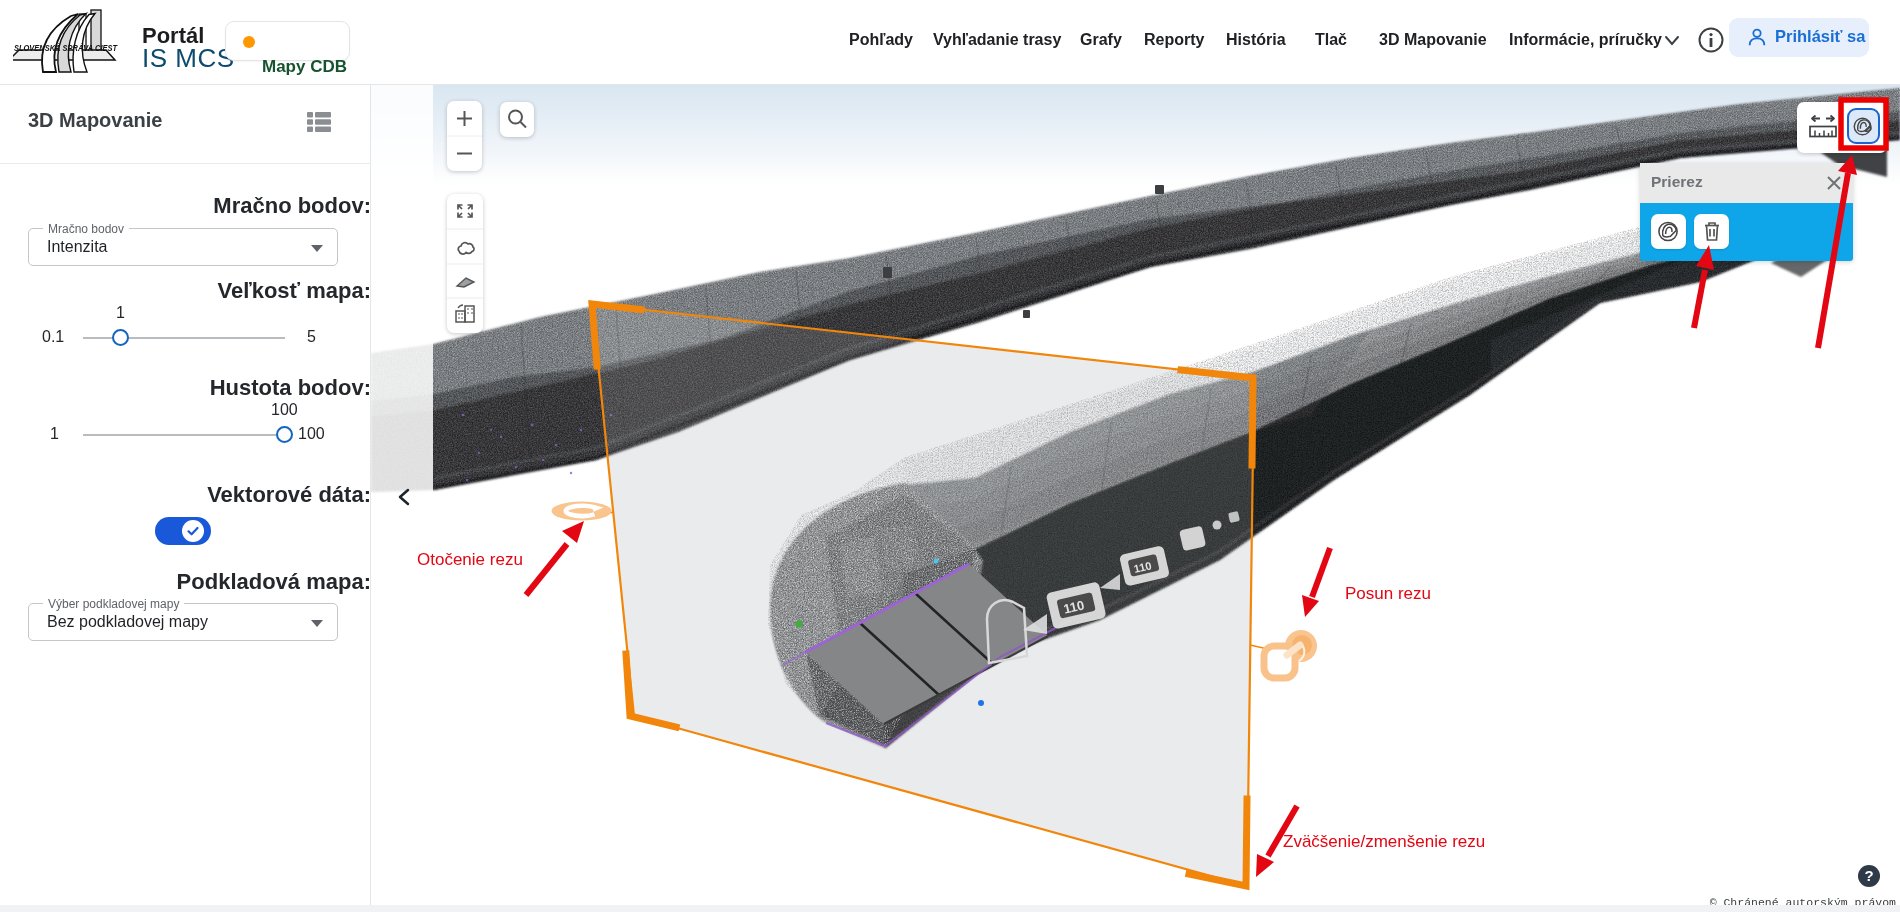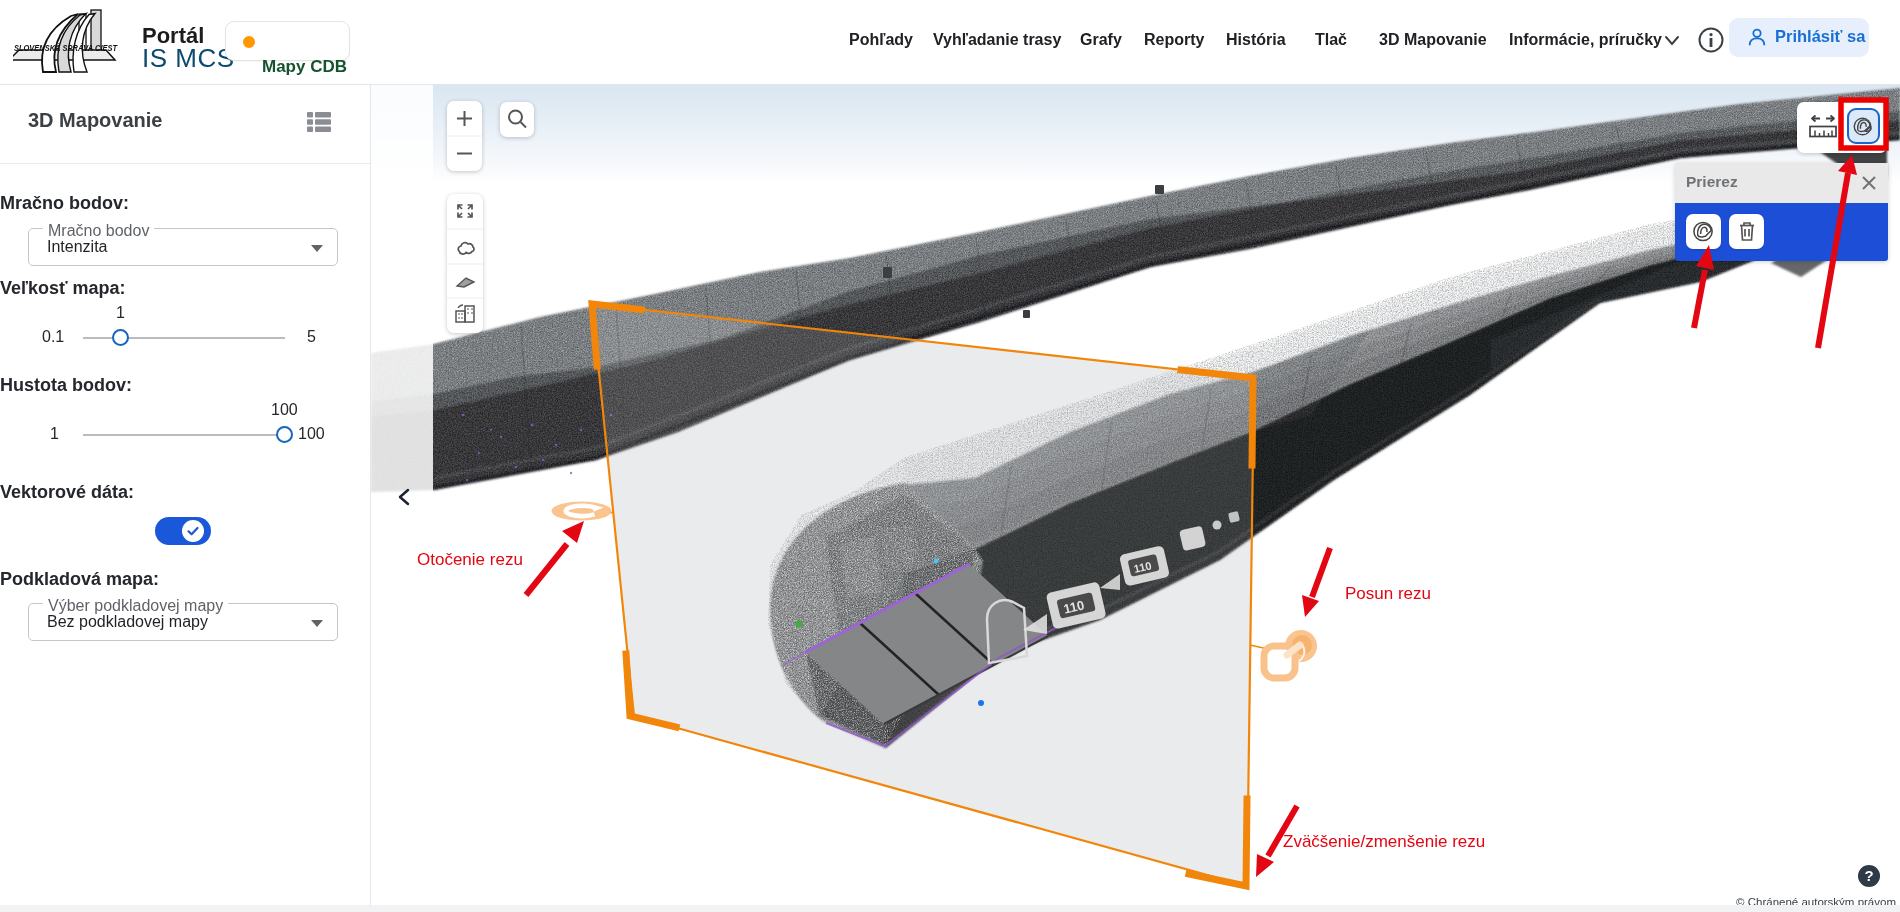--- a/index.html
+++ b/index.html
@@ -15,38 +15,38 @@
     border-radius:9px; background:#fff; box-shadow:0 1px 2px rgba(0,0,0,.04); }
   #btn-mapy .dot { position:absolute; left:17px; top:14px; width:12px; height:12px; border-radius:50%; background:#ff9800; }
   #btn-mapy .lbl { position:absolute; left:36px; top:10px; font-size:17px; font-weight:bold; color:#14532d;margin-top:25px; }
   #btn-login { position:absolute; left:1729px; top:18px; width:140px; height:39px; background:#e7effc;
     border-radius:9px; color:#1a6fd4; }
   #btn-login .txt { position:absolute; left:46px; top:9px; font-size:16.5px; font-weight:bold; color:#1a6fd4; }
   
   #sidebar { position:absolute; left:0; top:85px; width:371px; height:827px; background:#fff;
     border-right:1px solid #e4e6e8; z-index:20; }
   #sb-title { position:absolute; left:28px; top:24px; font-size:20px; font-weight:bold; color:#3b4045; }
-  .sb-h { position:absolute; left:0; width:371px; text-align:left; font-size:18px; font-weight:bold; color:#24272b; }
+  .sb-h { position:absolute; left:0; width:371px; text-align:right; font-size:22px; font-weight:bold; color:#24272b; }
   .selbox { position:absolute; left:28px; width:310px; height:38px; border:1px solid #c3c7cb; border-radius:5px; background:#fff; }
-  .selbox .flab { position:absolute; left:14px; top:-7px; font-size:16px; color:#5f6368; background:#fff; padding:0 5px; }
+  .selbox .flab { position:absolute; left:14px; top:-7px; font-size:12px; color:#5f6368; background:#fff; padding:0 5px; }
   .selbox .val { position:absolute; left:18px; top:9px; font-size:16px; color:#1f2125;text-align:center; }
   .selbox .car { position:absolute; right:14px; top:16px; width:0; height:0;
     border-left:6px solid transparent; border-right:6px solid transparent; border-top:7px solid #5f6368; }
   .sld-lab { position:absolute; font-size:16px; color:#24272b; }
   .sld-track { position:absolute; height:2px; background:#b9bcbf; }
   .sld-thumb { position:absolute; width:17px; height:17px; border-radius:50%; background:#fff; border:2.5px solid #1565c0; }
   
   #viewer { position:absolute; left:371px; top:85px; width:1529px; height:827px; background:#fff; overflow:hidden; }
   .mapbtn { position:absolute; background:#fff; border-radius:7px; box-shadow:0 1px 4px rgba(0,0,0,.22); }
-  #panel { position:absolute; left:1304px; top:78px; width:213px; height:98px; background:#1d4ed8;
+  #panel { position:absolute; left:1269px; top:78px; width:213px; height:98px; background:#0ea5e9;
     border-radius:3px; box-shadow:0 1px 5px rgba(0,0,0,.18);text-align:right; }
   #panel .hd { position:absolute; left:0; top:0; width:213px; height:40px; background:#e9e9e9; }
   #panel .hd .t { position:absolute; left:11px; top:10px; font-size:15.5px; font-weight:bold; color:#6f7276; }
   .pbtn { position:absolute; top:51px; width:35px; height:35px; background:#fff; border-radius:7px; box-shadow:0 1px 2px rgba(0,0,0,.12); }
-  #copyright { position:absolute; right:4px; top:811px; font-size:11.5px; color:#3c4043; }
+  #copyright { position:absolute; right:4px; top:811px; font-size:11.5px; color:#3c4043;font-family:Liberation Mono, monospace; }
   #bottomstrip { position:absolute; left:0; top:905px; width:1900px; height:7px; background:#f1f2f3; z-index:40; }
 </style>
 </head>
 <body>
 
 <div id="header">
   <svg class="abs" style="left:13px;top:8px" width="122" height="68" viewBox="0 0 122 68">
     <rect x="78" y="2" width="10" height="41" fill="#d9d9d9" stroke="#111" stroke-width="1.3"></rect>
     <rect x="66" y="6" width="7" height="37" fill="#fff" stroke="#111" stroke-width="1.3"></rect>
     <polygon points="6,42 93,42 102,52 -4,52" fill="#ececec" stroke="#111" stroke-width="1.5"></polygon>

